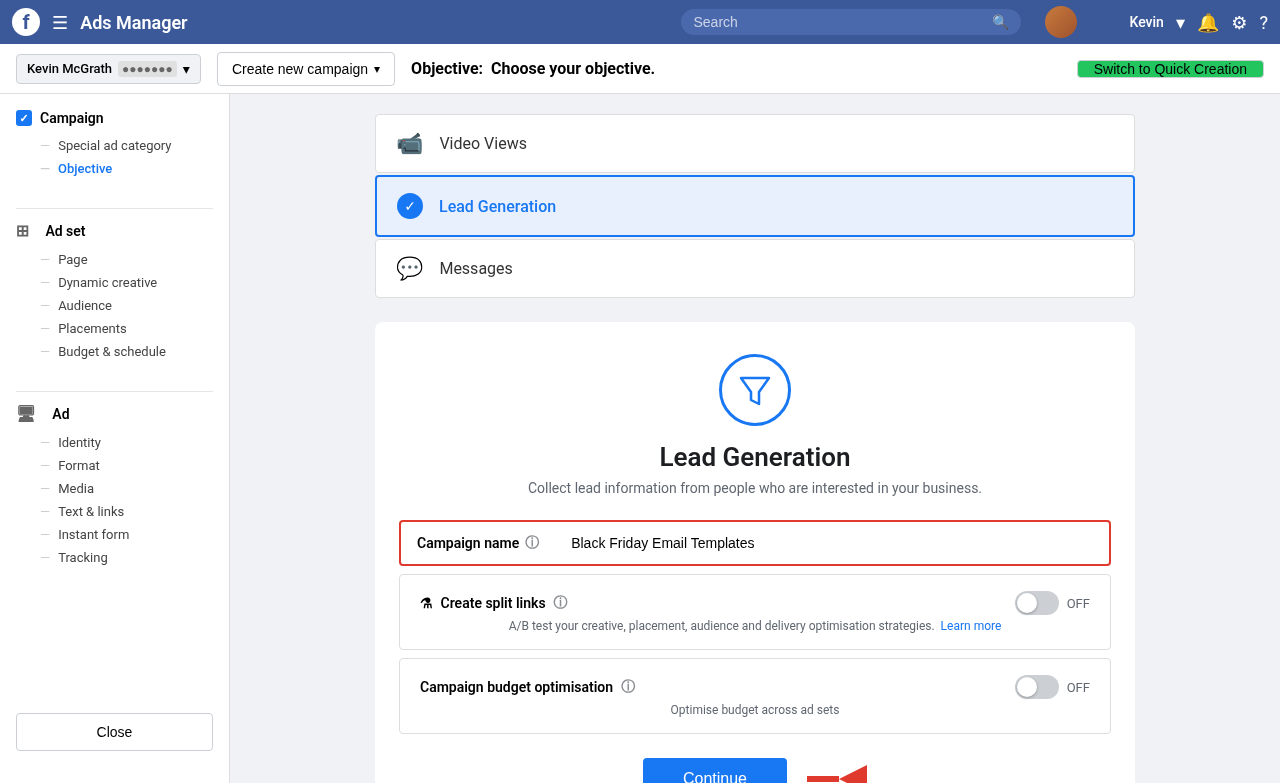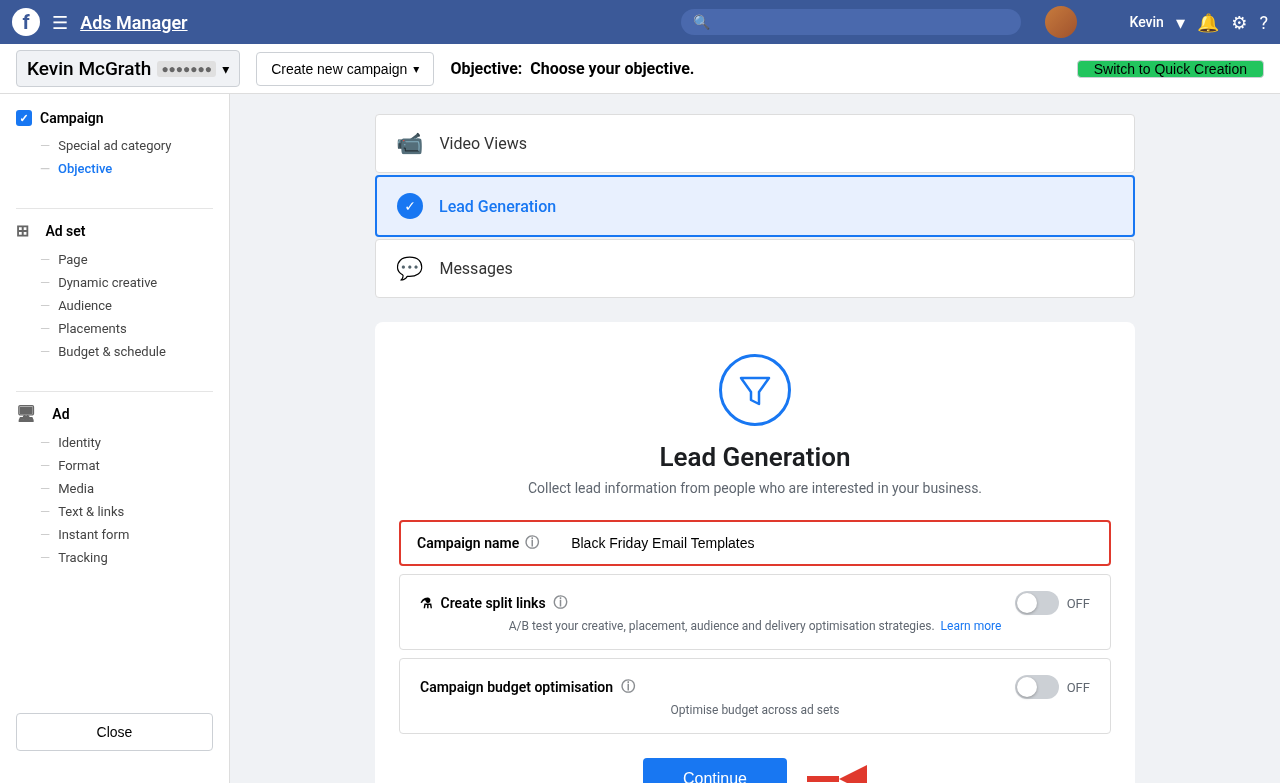--- a/index.html
+++ b/index.html
@@ -7,21 +7,21 @@
 
     
     .top-nav {
       display: flex; align-items: center;
       background: #3b5998; 
       height: 44px; padding: 0 12px; gap: 12px;
     }
     .fb-logo { width: 28px; height: 28px; background: white; border-radius: 50%; display: flex; align-items: center; justify-content: center; flex-shrink: 0; }
     .fb-logo-f { color: #3b5998; font-size: 20px; font-weight: bold; line-height: 1; }
     .hamburger-icon { color: white; font-size: 18px; cursor: pointer; }
-    .nav-title { color: white; font-size: 18px; font-weight: 600; margin-right: auto; text-decoration: underline; }
+    .nav-title { color: white; font-size: 18px; font-weight: 600; margin-right: auto; }
     .search-bar {
       display: flex; align-items: center;
       background: #4a69ad; border-radius: 20px;
       padding: 5px 12px; gap: 8px;
       width: 340px;
     }
     .search-bar input {
       background: transparent; border: none; outline: none;
       color: white; font-size: 14px; width: 100%;
     }
@@ -37,21 +37,21 @@
     .sub-header {
       display: flex; align-items: center;
       background: white; border-bottom: 1px solid #ddd;
       height: 50px; padding: 0 16px; gap: 16px;
     }
     .account-selector {
       display: flex; align-items: center; gap: 6px;
       background: #f0f2f5; border: 1px solid #ccd0d5;
       border-radius: 4px; padding: 6px 10px; cursor: pointer;
     }
-    .account-name { font-size: 19px; font-weight: 500; }
+    .account-name { font-size: 13px; font-weight: 500; }
     .account-id { font-size: 12px; color: #666; background: #e0e0e0; padding: 1px 4px; border-radius: 3px; }
     .create-btn {
       display: flex; align-items: center; gap: 6px;
       background: white; border: 1px solid #ccd0d5;
       border-radius: 4px; padding: 8px 14px; cursor: pointer;
       font-size: 14px; font-weight: 500;
     }
     .create-btn .dropdown-arrow { font-size: 12px; }
     .campaign-header-text { font-size: 16px; flex: 1; }
     .campaign-header-text span { font-weight: bold; }
@@ -200,20 +200,21 @@
 </head>
 <body>
 
 <nav class="top-nav">
   <div class="fb-logo">
     <span class="fb-logo-f">f</span>
   </div>
   <span class="hamburger-icon">☰</span>
   <span class="nav-title">Ads Manager</span>
   <div class="search-bar">
+    <input type="text" placeholder="Search" style="">
     <span class="search-icon">🔍</span>
   </div>
   <div class="nav-right">
     <div class="avatar">
       <div class="avatar-img"></div>
     </div>
     <span class="nav-user">Kevin</span>
     <span class="nav-icon">▾</span>
     <span class="nav-icon">🔔</span>
     <span class="nav-icon">⚙</span>

